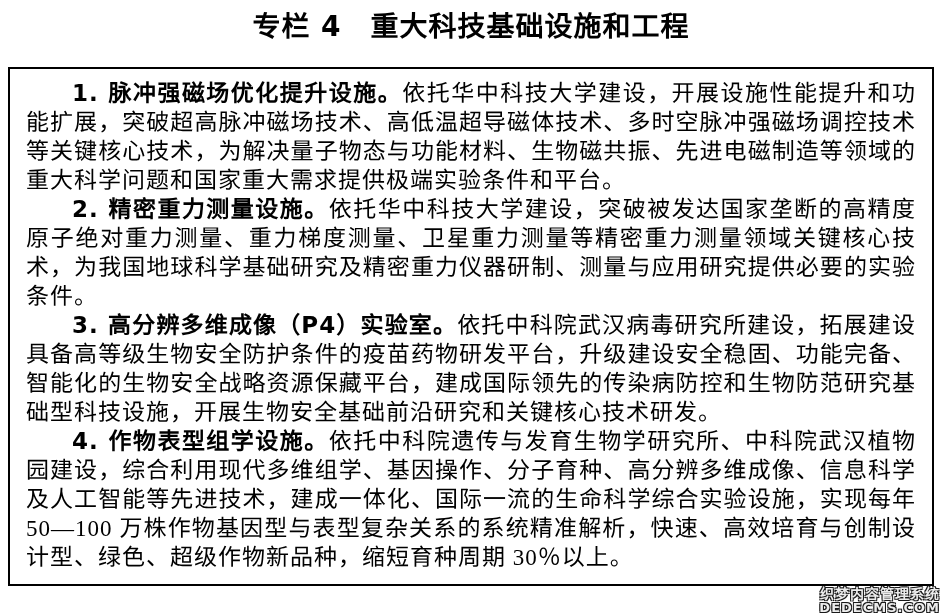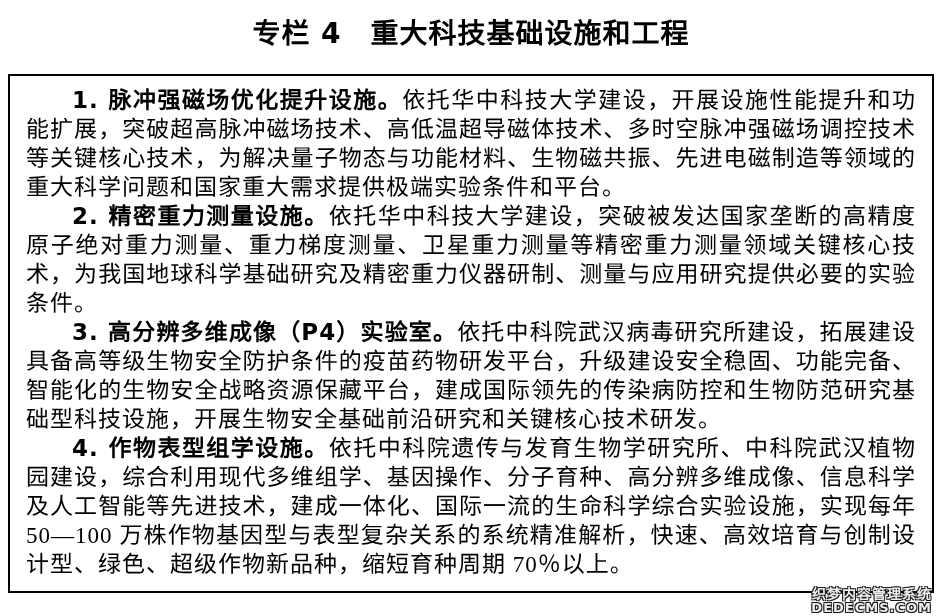--- a/index.html
+++ b/index.html
@@ -9,21 +9,21 @@
     color: #000000;
   }
   body {
     width: 942px;
     height: 616px;
     position: relative;
     overflow: hidden;
     font-family: "Liberation Serif", "DejaVu Serif", serif;
   }
   .doc-title {
-    padding-top: 16px;
+    padding-top: 9px;
     text-align: center;
     font-family: "DejaVu Sans", "Liberation Sans", sans-serif;
     font-weight: bold;
     font-size: 28px;
     line-height: 36px;
     letter-spacing: 1px;
   }
   .box {
     margin: 22px 8px 0 8px;
     border: 2px solid #000000;
@@ -41,21 +41,21 @@
   .lead {
     font-family: "DejaVu Sans", "Liberation Sans", sans-serif;
     font-weight: bold;
     margin-top: 40px;
   }
   .lead .num {
     margin-right: 0.4em;
   }
   .watermark {
     position: absolute;
-    right: 10px;
+    right: 2px;
     bottom: 1px;
     text-align: right;
     font-family: "DejaVu Sans", "Liberation Sans", sans-serif;
     font-weight: bold;
     color: #ededed;
     line-height: 1.05;
     text-shadow:
       -1px -1px 0 #1a1a1a,
        1px -1px 0 #1a1a1a,
       -1px  1px 0 #1a1a1a,
@@ -70,20 +70,20 @@
 <div class="doc-title">专栏 4　重大科技基础设施和工程</div>
 
 <div class="box">
 
   <p class="para"><span class="lead"><span class="num">1.</span><span>脉冲强磁场优化提升设施。</span></span><span>依托华中科技大学建设，开展设施性能提升和功能扩展，突破超高脉冲磁场技术、高低温超导磁体技术、多时空脉冲强磁场调控技术等关键核心技术，为解决量子物态与功能材料、生物磁共振、先进电磁制造等领域的重大科学问题和国家重大需求提供极端实验条件和平台。</span></p>
 
   <p class="para"><span class="lead"><span class="num">2.</span><span>精密重力测量设施。</span></span><span>依托华中科技大学建设，突破被发达国家垄断的高精度原子绝对重力测量、重力梯度测量、卫星重力测量等精密重力测量领域关键核心技术，为我国地球科学基础研究及精密重力仪器研制、测量与应用研究提供必要的实验条件。</span></p>
 
   <p class="para"><span class="lead"><span class="num">3.</span><span>高分辨多维成像（P4）实验室。</span></span><span>依托中科院武汉病毒研究所建设，拓展建设具备高等级生物安全防护条件的疫苗药物研发平台，升级建设安全稳固、功能完备、智能化的生物安全战略资源保藏平台，建成国际领先的传染病防控和生物防范研究基础型科技设施，开展生物安全基础前沿研究和关键核心技术研发。</span></p>
 
-  <p class="para"><span class="lead"><span class="num">4.</span><span>作物表型组学设施。</span></span><span>依托中科院遗传与发育生物学研究所、中科院武汉植物园建设，综合利用现代多维组学、基因操作、分子育种、高分辨多维成像、信息科学及人工智能等先进技术，建成一体化、国际一流的生命科学综合实验设施，实现每年 50—100 万株作物基因型与表型复杂关系的系统精准解析，快速、高效培育与创制设计型、绿色、超级作物新品种，缩短育种周期 70％以上。</span></p>
+  <p class="para"><span class="lead"><span class="num">4.</span><span>作物表型组学设施。</span></span><span>依托中科院遗传与发育生物学研究所、中科院武汉植物园建设，综合利用现代多维组学、基因操作、分子育种、高分辨多维成像、信息科学及人工智能等先进技术，建成一体化、国际一流的生命科学综合实验设施，实现每年 50—100 万株作物基因型与表型复杂关系的系统精准解析，快速、高效培育与创制设计型、绿色、超级作物新品种，缩短育种周期 30％以上。</span></p>
 
 </div>
 
 <div class="watermark">
   <div class="wm-line1">织梦内容管理系统</div>
   <div class="wm-line2">DEDECMS.COM</div>
 </div>
 
 </body></html>

